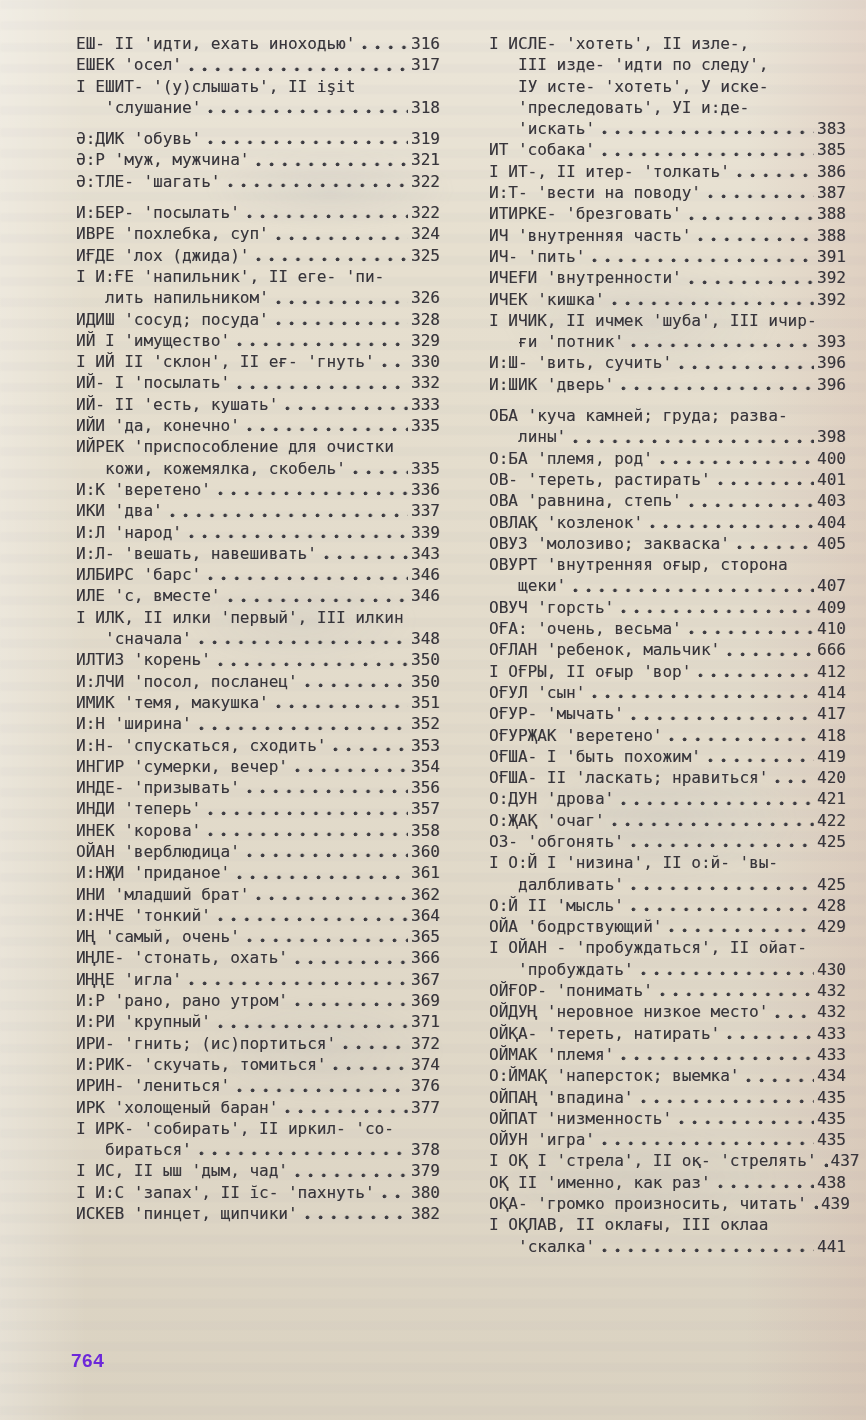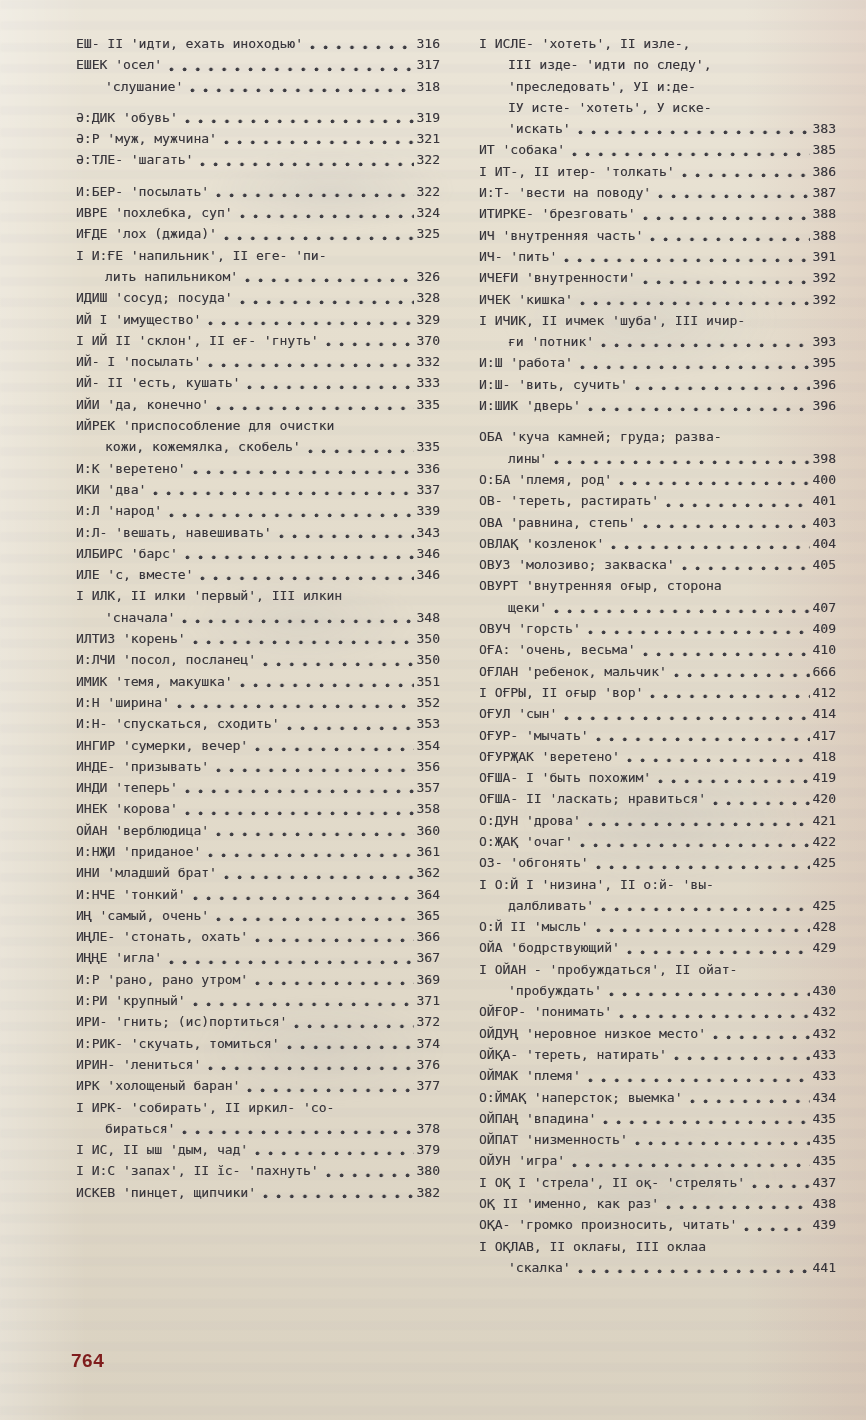--- a/index.html
+++ b/index.html
@@ -17,39 +17,39 @@
     background-image:
       radial-gradient(ellipse 180px 60px at 330px 190px, rgba(130,135,150,.10), transparent 70%),
       radial-gradient(ellipse 200px 90px at 640px 320px, rgba(130,135,150,.09), transparent 70%),
       radial-gradient(ellipse 170px 70px at 300px 620px, rgba(130,135,150,.08), transparent 70%),
       radial-gradient(ellipse 200px 90px at 660px 820px, rgba(130,135,150,.09), transparent 70%),
       radial-gradient(ellipse 180px 80px at 320px 1050px, rgba(130,135,150,.08), transparent 70%),
       radial-gradient(ellipse 200px 80px at 640px 1180px, rgba(130,135,150,.08), transparent 70%),
       repeating-linear-gradient(180deg, rgba(140,140,155,.035) 0 9px, rgba(0,0,0,0) 9px 21.3px);
     filter:blur(1.5px);
   }
-  .col{position:absolute;top:33px;font-size:13px;line-height:21.3px;}
+  .col{position:absolute;top:33px;font-size:16px;line-height:21.3px;}
   .col-left{left:76px;width:364px;}
-  .col-right{left:479px;width:357px;}
+  .col-right{left:489px;width:357px;}
   .entry{margin:0;}
   .entry.gap{margin-top:10px;}
   .eline{display:flex;align-items:baseline;}
   .eline.cont{padding-left:29px;align-items:flex-end;}
   .etext{white-space:pre;text-shadow:.35px .35px 0 rgba(55,53,60,.35);}
   .dots{
     flex:1 1 auto;min-width:4px;height:5px;align-self:flex-end;
     margin:0 3px 4px 7px;
     background-image:radial-gradient(circle at 2.4px 2.4px, #3d3c42 1.55px, rgba(0,0,0,0) 2.2px);
     background-size:13.2px 5px;background-repeat:repeat-x;background-position:0 0;
   }
   .epage{white-space:pre;min-width:3ch;text-align:right;text-shadow:.35px .35px 0 rgba(55,53,60,.35);}
   .folio{
     position:absolute;left:71px;top:1350px;
     font-family:"Liberation Sans","DejaVu Sans",sans-serif;
-    font-weight:bold;font-size:19px;color:#7f1d1d;letter-spacing:.5px;
+    font-weight:bold;font-size:19px;color:#6d28d9;letter-spacing:.5px;
   }
 </style>
 </head>
 <body style="--ink: #37353b;">
 
 <div class="bleed"></div>
 
 <div>
   <div class="col col-left">
       <div class="entry">
@@ -60,20 +60,23 @@
         </div>
       </div>
       <div class="entry">
         <div class="eline">
           <span class="etext">ЕШЕК 'осел'</span>
           <span class="dots"></span>
           <span class="epage">317</span>
         </div>
       </div>
       <div class="entry">
+        <div class="eline">
+          <span class="etext">I ЕШИТ- '(у)слышать', II işit</span>
+        </div>
         <div class="eline cont">
           <span class="etext">'слушание'</span>
           <span class="dots"></span>
           <span class="epage">318</span>
         </div>
       </div>
       <div class="entry gap">
         <div class="eline">
           <span class="etext">Ә:ДИК 'обувь'</span>
           <span class="dots"></span>
@@ -136,21 +139,21 @@
         <div class="eline">
           <span class="etext">ИЙ I 'имущество'</span>
           <span class="dots"></span>
           <span class="epage">329</span>
         </div>
       </div>
       <div class="entry">
         <div class="eline">
           <span class="etext">I ИЙ II 'склон', II еғ- 'гнуть'</span>
           <span class="dots"></span>
-          <span class="epage">370</span>
+          <span class="epage">330</span>
         </div>
       </div>
       <div class="entry">
         <div class="eline">
           <span class="etext">ИЙ- I 'посылать'</span>
           <span class="dots"></span>
           <span class="epage">332</span>
         </div>
       </div>
       <div class="entry">
@@ -417,26 +420,26 @@
     </div>
   <div class="col col-right">
       <div class="entry">
         <div class="eline">
           <span class="etext">I ИСЛЕ- 'хотеть', II изле-,</span>
         </div>
         <div class="eline cont">
           <span class="etext">III изде- 'идти по следу',</span>
         </div>
         <div class="eline cont">
+          <span class="etext">IУ исте- 'хотеть', У иске-</span>
+        </div>
+        <div class="eline cont">
           <span class="etext">'преследовать', УI и:де-</span>
         </div>
         <div class="eline cont">
-          <span class="etext">IУ исте- 'хотеть', У иске-</span>
-        </div>
-        <div class="eline cont">
           <span class="etext">'искать'</span>
           <span class="dots"></span>
           <span class="epage">383</span>
         </div>
       </div>
       <div class="entry">
         <div class="eline">
           <span class="etext">ИТ 'собака'</span>
           <span class="dots"></span>
           <span class="epage">385</span>
@@ -492,27 +495,20 @@
         </div>
       </div>
       <div class="entry">
         <div class="eline">
           <span class="etext">I ИЧИК, II ичмек 'шуба', III ичир-</span>
         </div>
         <div class="eline cont">
           <span class="etext">ғи 'потник'</span>
           <span class="dots"></span>
           <span class="epage">393</span>
-        </div>
-      </div>
-      <div class="entry">
-        <div class="eline">
-          <span class="etext">И:Ш 'работа'</span>
-          <span class="dots"></span>
-          <span class="epage">395</span>
         </div>
       </div>
       <div class="entry">
         <div class="eline">
           <span class="etext">И:Ш- 'вить, сучить'</span>
           <span class="dots"></span>
           <span class="epage">396</span>
         </div>
       </div>
       <div class="entry">

